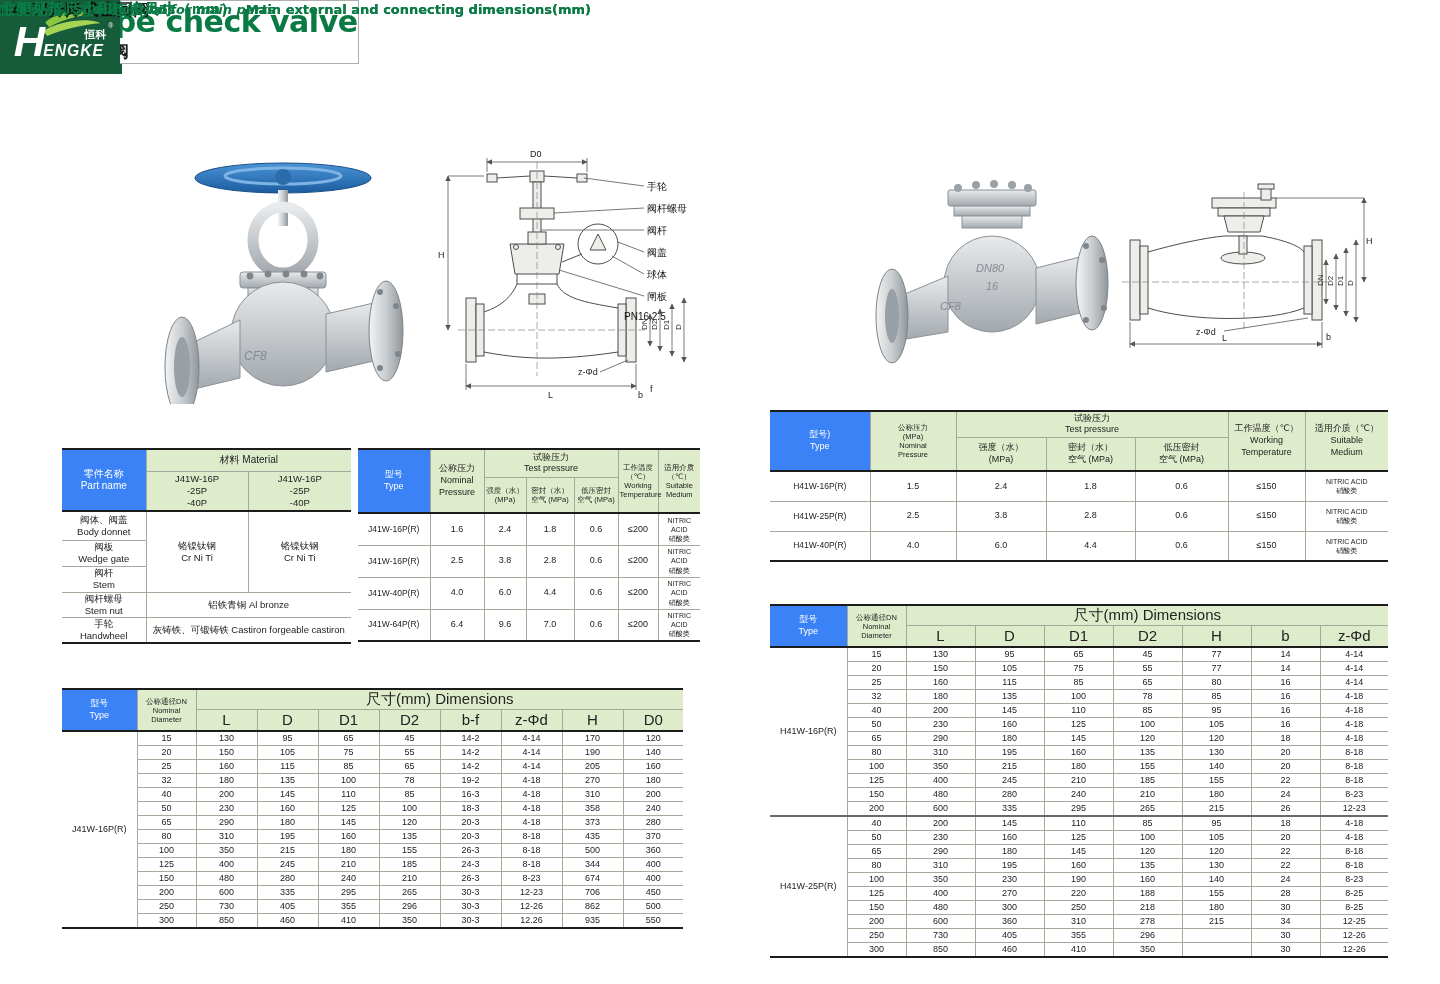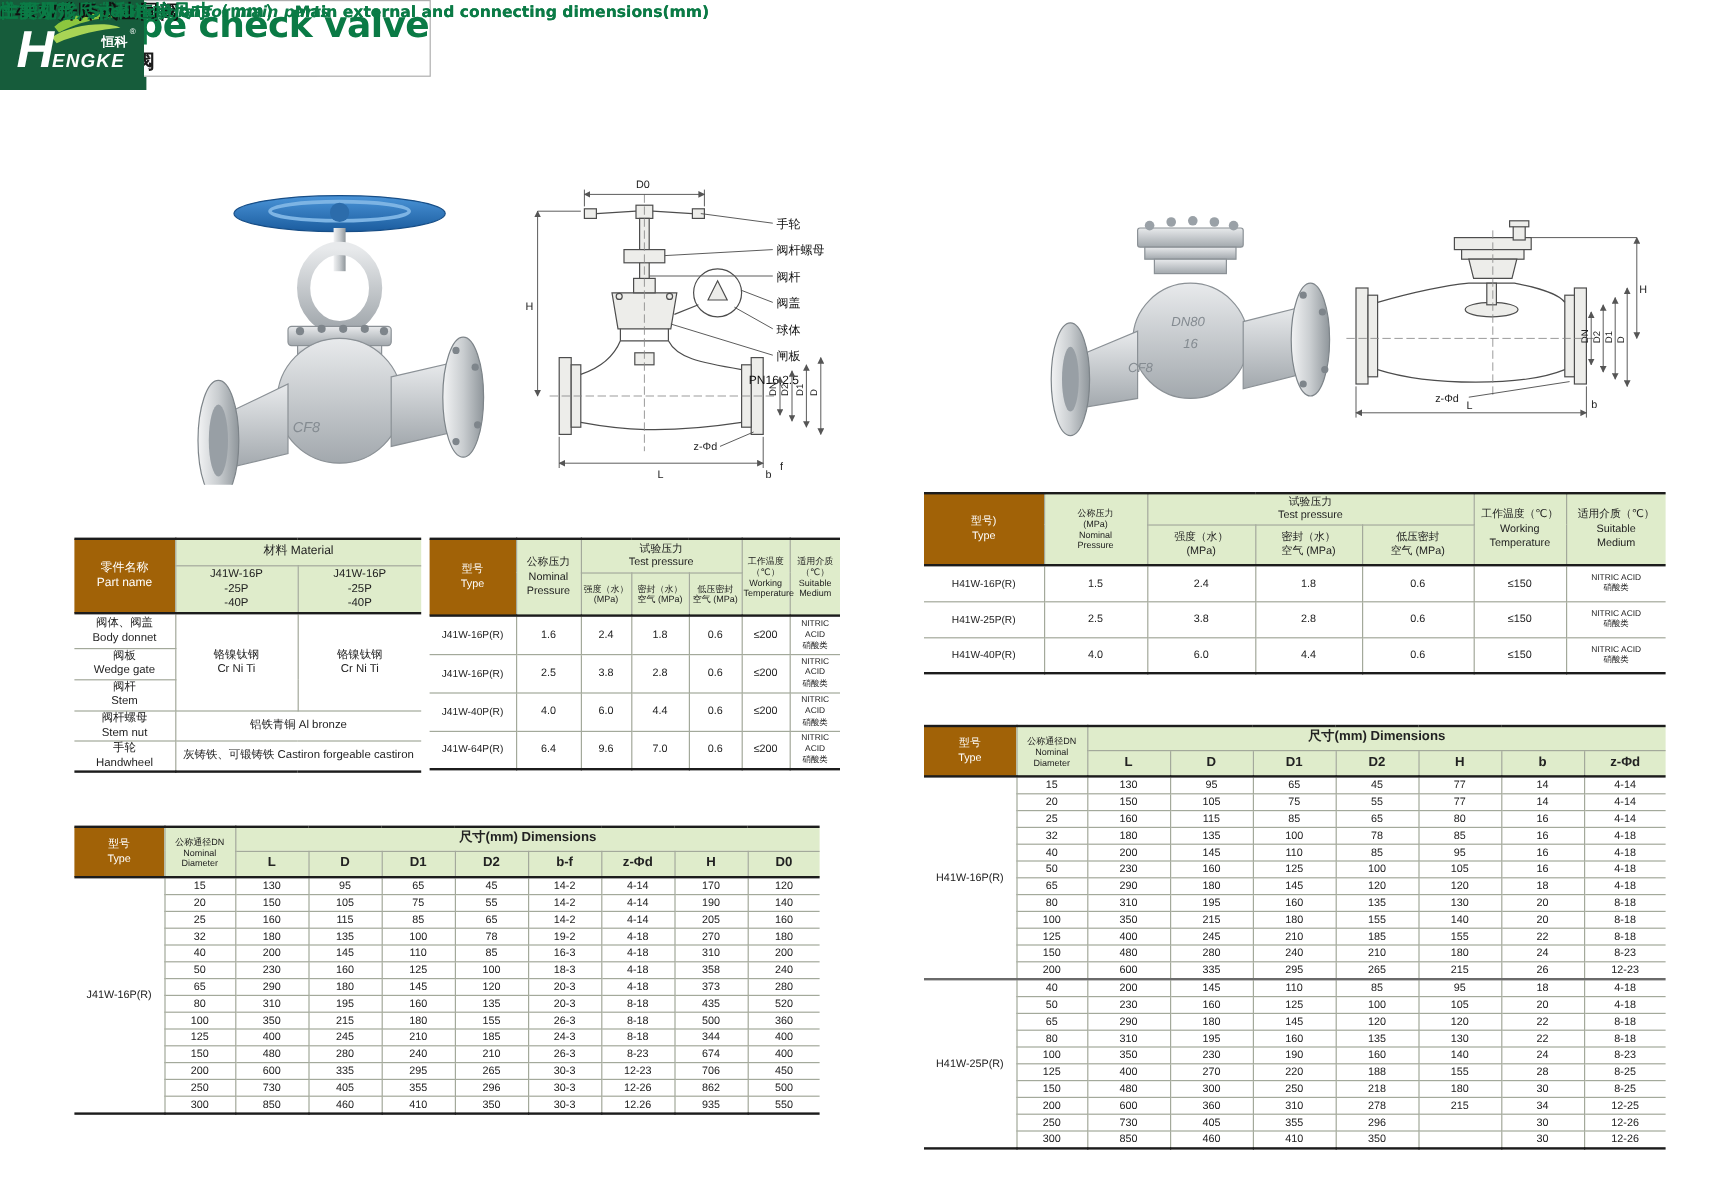--- a/index.html
+++ b/index.html
@@ -20,33 +20,33 @@
   .sec-title .cn { color:#0B7B46; font-size:15px; font-weight:800; letter-spacing:1px; }
   .sec-title .en { color:#0B7B46; font-size:13px; font-weight:800; margin-left:9px; font-family:"DejaVu Sans",sans-serif; }
 
   
   table { border-collapse:collapse; table-layout:fixed; text-align:center; }
   th, td { border:1px solid #a3a99b; white-space:pre-line; line-height:1.25; font-weight:normal; padding:0 1px; vertical-align:middle; }
   table { border-top:2px solid #1c1c1c; border-bottom:2px solid #1c1c1c; }
   thead { border-bottom:2px solid #1c1c1c; }
   tr > *:first-child { border-left:none; }
   tr > *:last-child { border-right:none; }
-  .dark { background:#a16207; color:#fff; }
+  .dark { background:#3b82f6; color:#fff; }
   .lg { background:#DFECCB; }
 
   .mat-table { width:289px; font-size:9.5px; }
   .mat-table .hd { font-size:10px; }
   .spec-table { font-size:9px; }
   .spec-table td { height:32px; }
   .spec-table td:first-child { font-size:8.5px; }
   .spec-table td:last-child { font-size:7px; line-height:1.3; }
   .spec-r td { height:30px; }
   .dims-table { font-size:9px; }
   .dims-table td { height:14px; line-height:13px; }
-  .dims-table .colh { font-weight:700; font-size:11px; }
+  .dims-table .colh { font-weight:400; font-size:15px; }
   .hsm { font-size:7.5px; line-height:1.2; }
   .hmed { font-size:9px; line-height:1.3; }
   .lead-cell { font-size:9px; background:#fff; }
   .sec2 { border-top:2px solid #6a6a6a; }
 
   .caption { font-size:16px; font-weight:700; color:#111; text-align:center; letter-spacing:1px; }
 
   svg text { font-family:"Liberation Sans","DejaVu Sans",sans-serif; }
   .dline { stroke:#4d4d4d; stroke-width:1; fill:none; }
   .dfill { stroke:#4d4d4d; stroke-width:1; fill:#ededea; }
@@ -467,21 +467,21 @@
         </tr>
         <tr>
           <td>80</td>
           <td>310</td>
           <td>195</td>
           <td>160</td>
           <td>135</td>
           <td>20-3</td>
           <td>8-18</td>
           <td>435</td>
-          <td>520</td>
+          <td>370</td>
         </tr>
         <tr>
           <td>100</td>
           <td>350</td>
           <td>215</td>
           <td>180</td>
           <td>155</td>
           <td>26-3</td>
           <td>8-18</td>
           <td>500</td>

